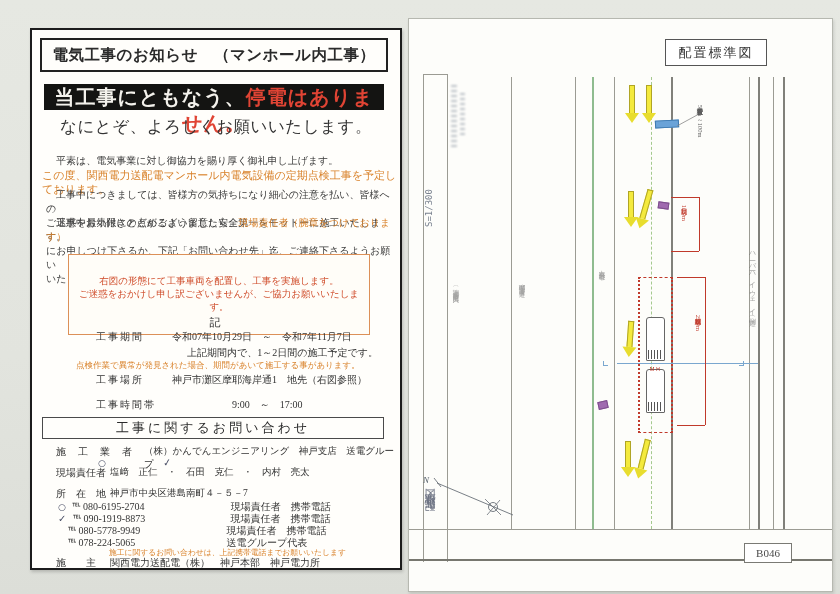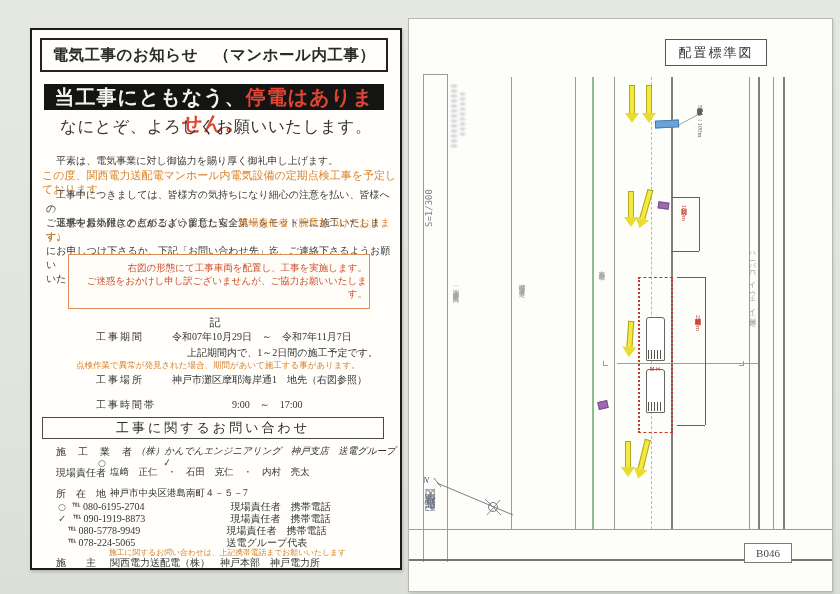--- a/index.html
+++ b/index.html
@@ -26,21 +26,21 @@
   .banner .hl{color:#e04434;}
   .lead{left:0;top:86px;width:368px;text-align:center;font-size:16.5px;letter-spacing:.5px;color:#333;}
   .p{font-size:10px;line-height:14px;color:#3a3a3a;}
   .orange{color:#d9822b;}
   .p1{left:14px;top:124px;width:348px;}
   .p1n{left:10px;top:138px;width:356px;font-size:11px;}
   .p2{left:14px;top:158px;width:348px;}
   .p3{left:14px;top:186px;width:348px;}
   .nbox{
     left:36px;top:224px;width:296px;border:1.5px solid #dc9058;
-    padding:7px 2px;text-align:right;font-size:9.5px;line-height:13px;color:#cf4a28;
+    padding:20px 2px;text-align:center;font-size:9.5px;line-height:13px;color:#cf4a28;
     background:#fffdf8;
   }
   .ki{left:0;top:285px;width:368px;text-align:center;font-size:11px;letter-spacing:2px;}
   .srow-label{font-size:10px;letter-spacing:2px;color:#333;}
   .srow-val{font-size:10px;color:#333;}
   .inqbox{
     left:10px;top:387px;width:340px;height:20px;border:1.5px solid #4a4a4a;
     text-align:center;line-height:20px;font-size:13px;letter-spacing:3px;
   }
   .crow-label{font-size:10px;color:#333;}
@@ -131,21 +131,21 @@
   <div class="abs srow-val" style="left:155px;top:316px;">上記期間内で、1～2日間の施工予定です。</div>
   <div class="abs orange" style="left:44px;top:330px;font-size:8.5px;">点検作業で異常が発見された場合、期間があいて施工する事があります。</div>
   <div class="abs srow-label" style="left:64px;top:343px;">工事場所</div>
   <div class="abs srow-val" style="left:140px;top:343px;">神戸市灘区摩耶海岸通1　地先（右図参照）</div>
   <div class="abs srow-label" style="left:64px;top:368px;">工事時間帯</div>
   <div class="abs srow-val" style="left:200px;top:368px;">9:00　～　17:00</div>
 
   <div class="abs inqbox">工事に関するお問い合わせ</div>
 
   <div class="abs crow-label" style="left:24px;top:415px;letter-spacing:1px;">施　工　業　者</div>
-  <div class="abs crow-val" style="left:104px;top:415px;font-style:italic;">（株）かんでんエンジニアリング　神戸支店　送電グループ</div>
+  <div class="abs crow-val" style="left:112px;top:415px;">（株）かんでんエンジニアリング　神戸支店　送電グループ</div>
 
   <div class="abs crow-label" style="left:24px;top:436px;">現場責任者</div>
   <div class="abs crow-val" style="left:78px;top:436px;">塩﨑　正仁　・　石田　克仁　・　内村　亮太</div>
   <div class="abs pen" style="left:66px;top:428px;font-size:9px;">○</div>
   <div class="abs pen" style="left:131px;top:427px;font-size:10px;transform:rotate(-8deg);">✓</div>
 
   <div class="abs crow-label" style="left:24px;top:457px;">所　在　地</div>
   <div class="abs crow-val" style="left:78px;top:457px;">神戸市中央区港島南町４－５－7</div>
 
   <div class="abs tel-row" style="left:26px;top:469px;">

